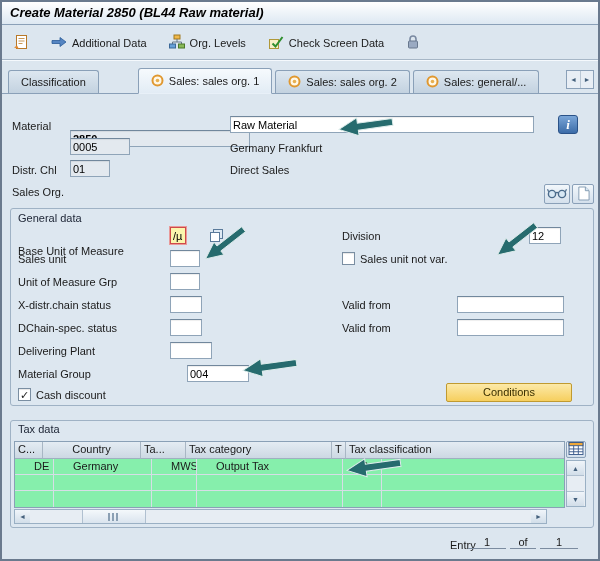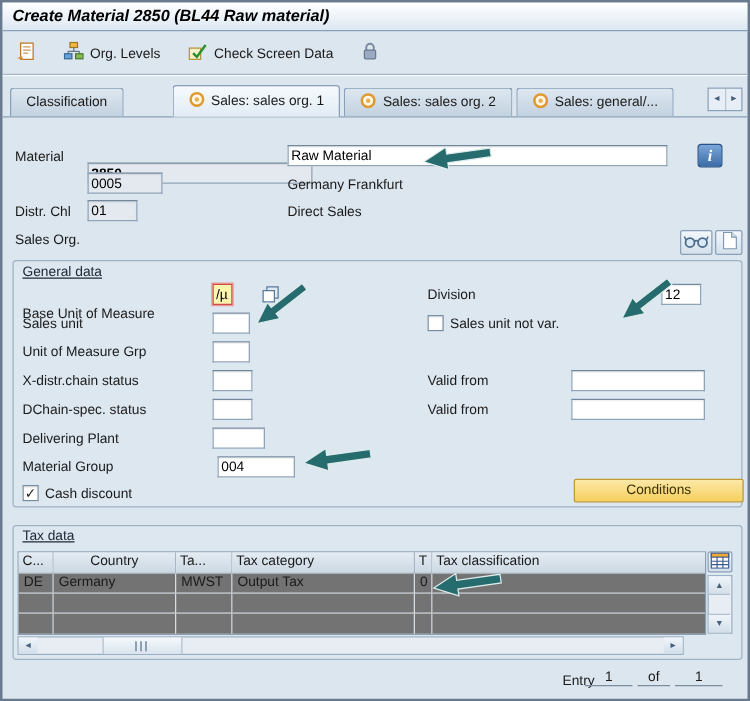--- a/index.html
+++ b/index.html
@@ -58,39 +58,39 @@
   .ibtn {
     position:absolute; display:flex; align-items:center; justify-content:center;
     background:linear-gradient(#f2f7fb,#d4e0ec); border:1px solid #8aa0b8; border-radius:2px;
   }
   .infobtn {
     position:absolute; width:20px; height:19px; border:1px solid #2a5288; border-radius:3px;
     background:linear-gradient(#7aa6d8,#3c6ca8); color:#fff; text-align:center;
     font:bold italic 13px "Liberation Serif","DejaVu Serif",serif; line-height:17px;
   }
   .groupbox { position:absolute; border:1px solid #9fb2c5; border-radius:3px; background:#dde7f0; }
-  .gtitle { position:absolute; color:#202838;text-decoration:underline; }
+  .gtitle { position:absolute; color:#202838; }
   .cb {
     position:absolute; width:13px; height:13px; background:#fff; border:1px solid #7a8ea2;
     box-shadow:inset 0 1px 1px rgba(0,0,0,.1); text-align:center;
   }
   .cb .mk { display:block; font-size:11px; font-weight:bold; line-height:12px; color:#222; }
   .condbtn {
     position:absolute; height:19px; border:1px solid #c09a30; border-radius:2px;
     background:linear-gradient(#fce9a8,#f6cf5e); text-align:center; line-height:17px; color:#3a3000;
   }
   .taxtable { position:absolute; border:1px solid #8aa0b6; background:#fff; }
   .trow { display:flex; }
   .hcell {
     background:linear-gradient(#e4ecf3,#ccd8e3); border-right:1px solid #a8b6c4;
     border-bottom:1px solid #9fb0c0; height:17px; padding:1px 3px; overflow:hidden; white-space:nowrap;
   }
   .dcell {
-    background:#737373; border-right:1px solid #d6dee6; border-bottom:1px solid #d6dee6;
-    height:16px; padding:1px 4px; overflow:hidden; white-space:nowrap;
+    background:#86efac; border-right:1px solid #d6dee6; border-bottom:1px solid #d6dee6;
+    height:16px; padding:1px 19px; overflow:hidden; white-space:nowrap;
   }
   .sb { position:absolute; display:flex; flex-direction:column; border:1px solid #9ab0c4; background:#e7edf3; }
   .sbtn { width:17px; height:15px; font-size:7px; color:#44607c; text-align:center; line-height:15px; background:linear-gradient(#f0f5fa,#d2dee9); border-bottom:1px solid #b0c0d0; }
   .hsb { position:absolute; display:flex; align-items:center; border:1px solid #9ab0c4; background:#e7edf3; height:15px; }
   .hbtn { width:15px; height:13px; font-size:7px; color:#44607c; text-align:center; line-height:13px; background:linear-gradient(#f0f5fa,#d2dee9); }
   .hthumb { width:64px; height:13px; background:linear-gradient(#f4f8fb,#dae4ee); border-left:1px solid #b0c0d0; border-right:1px solid #b0c0d0; display:flex; align-items:center; justify-content:center; }
   .gripdots { width:12px; height:8px; background-image:repeating-linear-gradient(90deg,#8ba0b4 0 2px,transparent 2px 4px); }
   .arrow { position:absolute; pointer-events:none; }
   .fline { border-bottom:1px solid #7c8ca0; position:absolute; text-align:center; }
 </style>
@@ -106,20 +106,28 @@
       <span>
         <svg width="16" height="16" viewBox="0 0 16 16">
           <rect x="3.5" y="1.5" width="10" height="13" fill="#fff" stroke="#b87828"></rect>
           <path d="M5.5 4.5h6M5.5 7h6M5.5 9.5h4" stroke="#c89858" fill="none"></path>
           <path d="M1 13.5 l5 1.5 -2-3.5 z" fill="#e08830"></path>
         </svg>
       </span>
     </span>
     <span class="tbtn">
       <span>
+        <svg width="16" height="12" viewBox="0 0 16 12">
+          <path d="M1 4.5 H9 V1.5 L15 6 L9 10.5 V7.5 H1 z" fill="#5585c2" stroke="#2a5a98" stroke-width="0.8"></path>
+        </svg>
+      </span>
+      <span>Additional Data</span>
+    </span>
+    <span class="tbtn">
+      <span>
         <svg width="16" height="16" viewBox="0 0 16 16">
           <rect x="5" y="1" width="6" height="4" fill="#f0b84a" stroke="#a07820"></rect>
           <path d="M8 5 V8 M3.5 8 H12.5 M3.5 8 V10 M12.5 8 V10" stroke="#667788" fill="none"></path>
           <rect x="0.5" y="10" width="6" height="4" fill="#68a0d8" stroke="#3a6898"></rect>
           <rect x="9.5" y="10" width="6" height="4" fill="#88b858" stroke="#4a7828"></rect>
         </svg>
       </span>
       <span>Org. Levels</span>
     </span>
     <span class="tbtn">
@@ -239,27 +247,27 @@
 
   <span class="lbl" style="left:16px; top:320px;">DChain-spec. status</span>
   <input class="fld" style="left: 168px; top: 317px; width: 32px;">
   <span class="lbl" style="left:340px; top:320px;">Valid from</span>
   <input class="fld" style="left: 455px; top: 317px; width: 107px;">
 
   <span class="lbl" style="left:16px; top:343px;">Delivering Plant</span>
   <input class="fld" style="left: 168px; top: 340px; width: 42px;">
 
   <span class="lbl" style="left:16px; top:366px;">Material Group</span>
-  <input class="fld" style="left: 172px; top: 363px; width: 62px;" value="004">
+  <input class="fld" style="left: 185px; top: 363px; width: 62px;" value="004">
 
   <span class="cb" style="left:16px; top:386px;">
     <span class="mk">✓</span>
   </span>
   <span class="lbl" style="left:34px; top:387px;">Cash discount</span>
-  <div class="condbtn" style="left:457px; top:381px; width:136px;">Conditions</div>
+  <div class="condbtn" style="left:444px; top:381px; width:126px;">Conditions</div>
 
   <div class="groupbox" style="left:8px; top:418px; width:584px; height:108px;"></div>
   <span class="gtitle" style="left:16px; top:421px;">Tax data</span>
 
   <div class="taxtable" style="left:12px; top:439px; width:551px;">
     <div class="trow">
       <span class="hcell" style="width:28px;">C...</span>
       <span class="hcell" style="width:98px;text-align:center;">Country</span>
       <span class="hcell" style="width:45px;">Ta...</span>
       <span class="hcell" style="width:146px;">Tax category</span>

